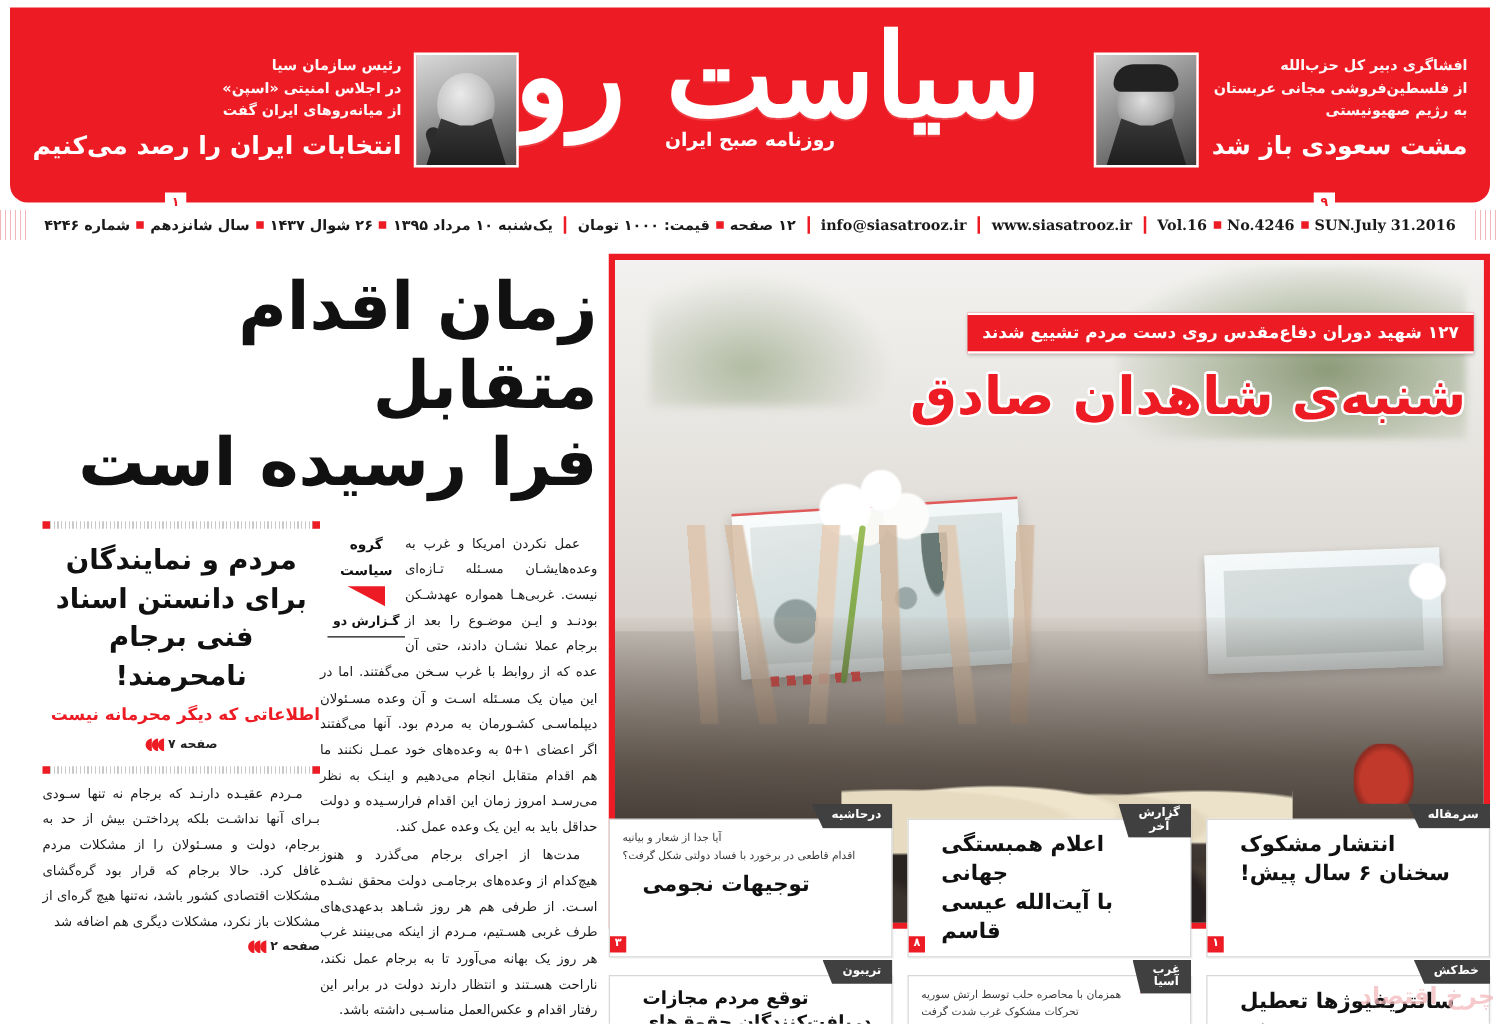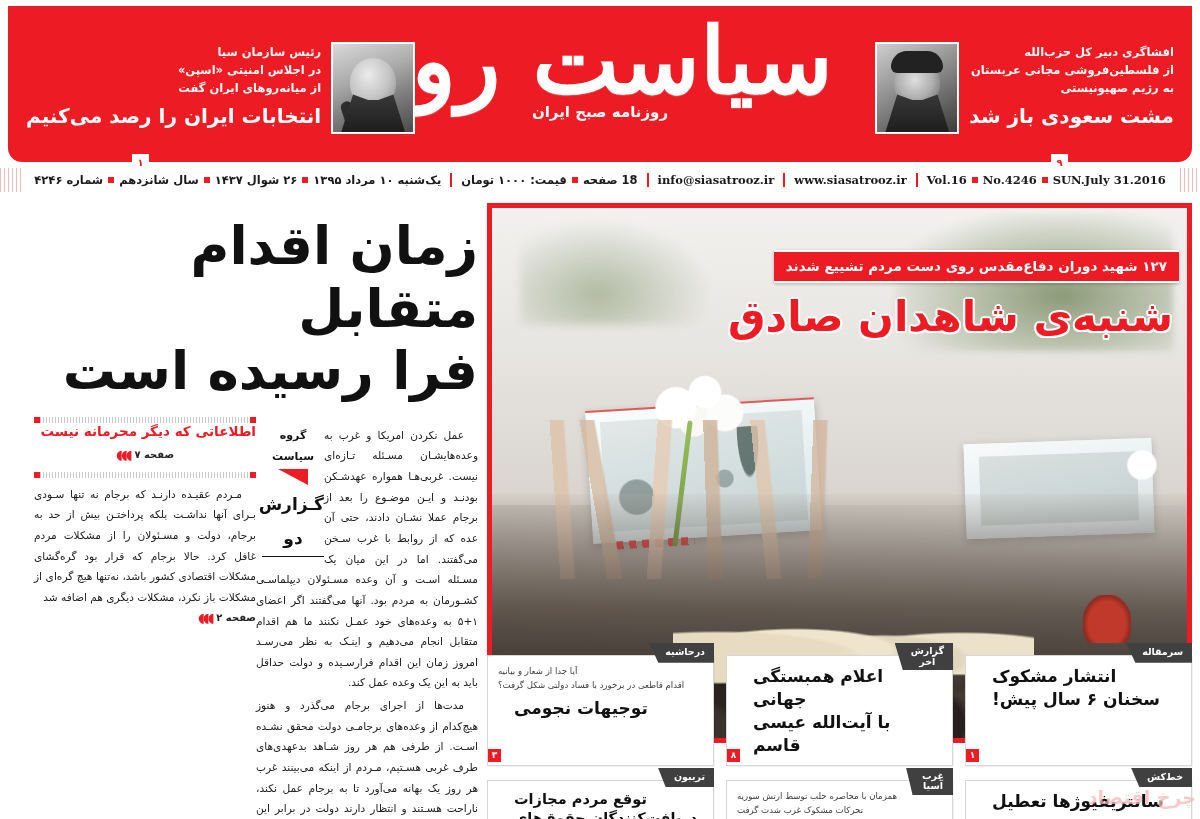--- a/index.html
+++ b/index.html
@@ -145,21 +145,21 @@
   .body-text {
     direction: rtl; text-align: justify; font-size: 10.6px; line-height: 1.95;
     color:#1b1b1b; margin-top: 8px;
   }
   .body-text p { margin-bottom: 2px; text-indent: 14px; }
 
   .byline {
     float: left; width: 62px; margin: 0 0 4px 6px; text-align:center; direction:rtl;
   }
   .byline .t1 { font-size: 11px; font-weight:800; color:#111; }
-  .byline .t2 { font-size: 17px; font-weight:700; color:#111; border-bottom:1px solid #111; padding-bottom:1px;text-align:center;}
+  .byline .t2 { font-size: 10px; font-weight:700; color:#111; border-bottom:1px solid #111; padding-bottom:1px;text-align:center;}
   .byline .tri {
     width: 0; height: 0; margin: 2px auto 3px;
     border-left: 30px solid transparent; border-top: 16px solid #ed1c24;
   }
 
   
   .photo-box {
     position: absolute; left: 487px; top: 203px; width: 705px; height: 540px;
     border: 5px solid #ed1c24; overflow: hidden;
     background: linear-gradient(185deg,#efeeec 0%,#e3e1dd 30%,#cfcac4 55%,#a89f97 78%,#6d635c 100%);
@@ -369,21 +369,21 @@
       <div class="ib-seg latin">
         <span>Vol.16</span>
         <span class="sq"></span>
         <span>No.4246</span>
         <span class="sq"></span>
         <span>SUN.July 31.2016</span>
       </div>
       <div class="ib-seg latin">www.siasatrooz.ir</div>
       <div class="ib-seg latin">info@siasatrooz.ir</div>
       <div class="ib-seg fa">
-        <span>18 صفحه</span>
+        <span>۱۲ صفحه</span>
         <span class="sq"></span>
         <span>قیمت: ۱۰۰۰ تومان</span>
       </div>
       <div class="ib-seg fa">
         <span>یک‌شنبه ۱۰ مرداد ۱۳۹۵</span>
         <span class="sq"></span>
         <span>۲۶ شوال ۱۴۳۷</span>
         <span class="sq"></span>
         <span>سال شانزدهم</span>
         <span class="sq"></span>
@@ -407,20 +407,23 @@
             <div class="tri"></div>
             <div class="t2">گـزارش دو</div>
           </div>
           <p>عمل نکردن امریکا و غرب به وعده‌هایشـان مسـئله تـازه‌ای نیست. غربی‌هـا همواره عهدشـکن بودنـد و ایـن موضـوع را بعد از برجام عملا نشـان دادند، حتی آن عده که از روابط با غرب سـخن می‌گفتند. اما در این میان یک مسـئله اسـت و آن وعده مسـئولان دیپلماسـی کشـورمان به مردم بود. آنها می‌گفتند اگر اعضای ۱+۵ به وعده‌های خود عمـل نکنند ما هم اقدام متقابل انجام می‌دهیم و اینـک به نظر می‌رسـد امروز زمان این اقدام فرارسـیده و دولت حداقل باید به این یک وعده عمل کند.</p>
           <p>مدت‌ها از اجرای برجام می‌گذرد و هنوز هیچ‌کدام از وعده‌های برجامـی دولت محقق نشـده اسـت. از طرفی هم هر روز شـاهد بدعهدی‌های طرف غربی هسـتیم، مـردم از اینکه می‌بینند غرب هر روز یک بهانه می‌آورد تا به برجام عمل نکند، ناراحت هسـتند و انتظار دارند دولت در برابر این رفتار اقدام و عکس‌العمل مناسـبی داشته باشد.</p>
         </div>
       </div>
 
       <div class="subcol">
         <div class="hr-dot"></div>
+        <div class="sub-head" style="white-space:pre-line">مردم و نمایندگان
+برای دانستن اسناد فنی برجام
+نامحرمند!</div>
         <div class="sub-red">اطلاعاتی که دیگر محرمانه نیست</div>
         <div class="pgref">
           <span>صفحه ۷</span>
           <span class="dots">◖◖◖</span>
         </div>
         <div class="hr-dot" style="margin-top:10px"></div>
         <div class="body-text" style="margin-top:6px">
           <p>مـردم عقیـده دارنـد که برجام نه تنها سـودی بـرای آنها نداشـت بلکه پرداختـن بیش از حد به برجام، دولت و مسـئولان را از مشکلات مردم غافل کرد. حالا برجام که قرار بود گره‌گشای مشکلات اقتصادی کشور باشد، نه‌تنها هیچ گره‌ای از مشکلات باز نکرد، مشکلات دیگری هم اضافه شد</p>
         </div>
         <div class="pgref" style="justify-content:flex-start">

